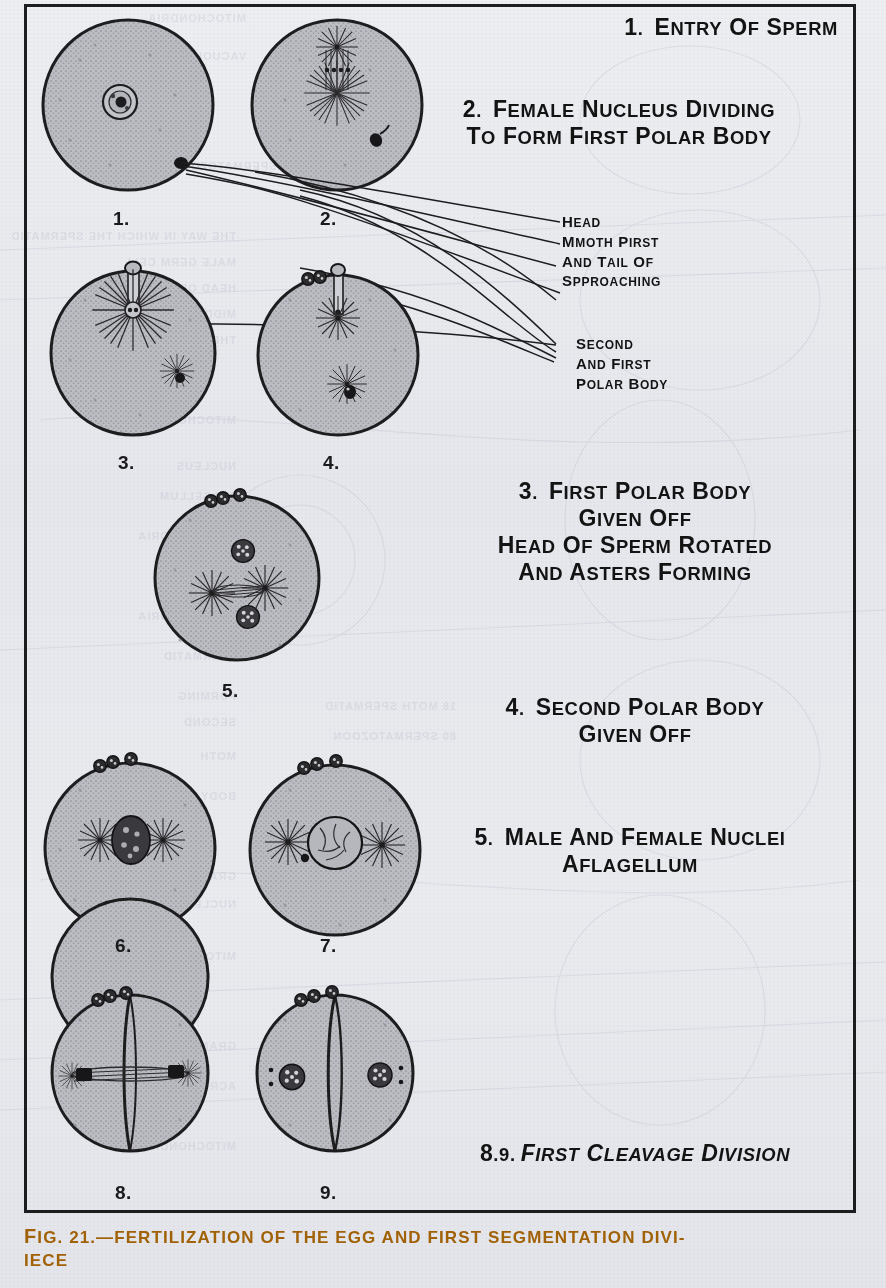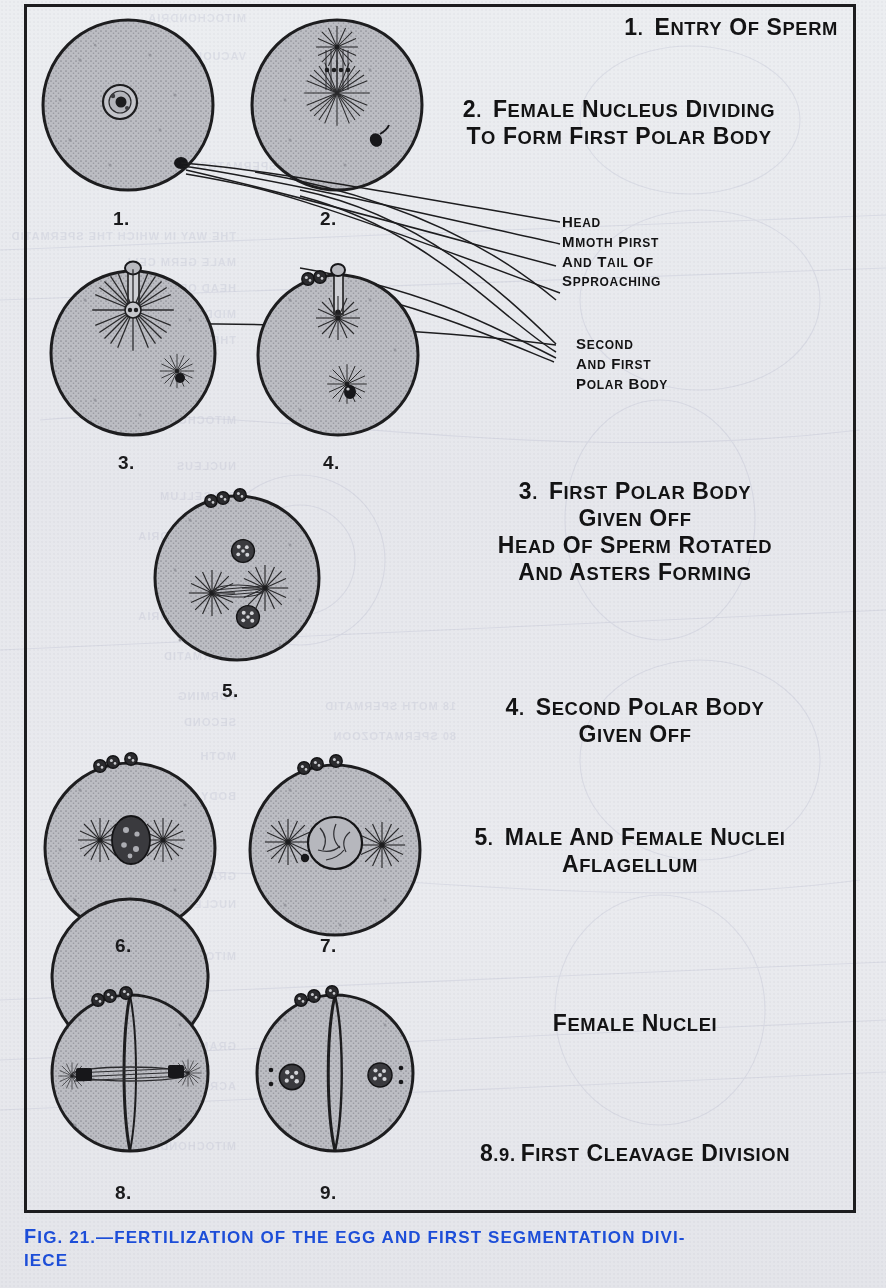--- a/index.html
+++ b/index.html
@@ -31,21 +31,21 @@
   .cap.r{text-align:right;}
   .cap.c{text-align:center;}
   
   .k{font-size:23px;}
   .s{font-size:19px;}
   .lead-label{position:absolute;font-weight:bold;color:#131314;
      letter-spacing:.7px;line-height:1.32;text-align:left;}
   .lead-label .k{font-size:15px;}
   
   #figcap{position:absolute;left:24px;top:1224px;width:856px;
-     font-weight:bold;letter-spacing:1.1px;line-height:1.28;color:#1d4ed8;}
+     font-weight:bold;letter-spacing:1.1px;line-height:1.28;color:#a16207;}
   #figcap .k{font-size:20px;}
   #figcap .s{font-size:17px;}
 </style>
 </head>
 <body>
 
 <div id="paper"></div>
 
 <svg id="showthrough" width="886" height="1288" viewBox="0 0 886 1288">
   <g fill="none" stroke="#8b8fb0" stroke-width="1.1" opacity=".55">
@@ -468,27 +468,26 @@
 
 <div class="cap c" style="left:420px;top:824px;width:420px;">
   <div>
     <span class="k"><span style="font-size: 1em;">5</span><span style="font-size: 0.8em;">.</span></span>
     <span class="k" style="margin-left:6px;"><span style="font-size: 1em;">M</span><span style="font-size: 0.8em;">ALE</span> <span style="font-size: 1em;">A</span><span style="font-size: 0.8em;">ND</span> <span style="font-size: 1em;">F</span><span style="font-size: 0.8em;">EMALE</span> <span style="font-size: 1em;">N</span><span style="font-size: 0.8em;">UCLEI</span></span>
   </div>
   <div class="k"><span style="font-size: 1em;">A</span><span style="font-size: 0.8em;">FLAGELLUM</span></div>
 </div>
 
 <div class="cap c" style="left:430px;top:1010px;width:410px;">
-  <div class="k"><span style="font-size: 1em;">F</span><span style="font-size: 0.8em;">EMALE</span> <span style="font-size: 1em;">N</span><span style="font-size: 0.8em;">UCLEI</span></div>
 </div>
 
 <div class="cap c" style="left:430px;top:1140px;width:410px;">
   <div>
     <span class="k"><span style="font-size: 1em;">8</span><span style="font-size: 0.8em;">.9.</span></span>
-    <span class="k" style=""><span style="font-size: 1em;">F</span><span style="font-size: 0.8em;">IRST</span> <span style="font-size: 1em;">C</span><span style="font-size: 0.8em;">LEAVAGE</span> <span style="font-size: 1em;">D</span><span style="font-size: 0.8em;">IVISION</span></span>
+    <span class="k" style="font-style:italic;"><span style="font-size: 1em;">F</span><span style="font-size: 0.8em;">IRST</span> <span style="font-size: 1em;">C</span><span style="font-size: 0.8em;">LEAVAGE</span> <span style="font-size: 1em;">D</span><span style="font-size: 0.8em;">IVISION</span></span>
   </div>
 </div>
 
 <div class="lead-label" style="left:562px;top:212px;width:220px;">
   <div class="k"><span style="font-size: 1em;">H</span><span style="font-size: 0.8em;">EAD</span></div>
   <div class="k"><span style="font-size: 1em;">M</span><span style="font-size: 0.8em;">MOTH</span> <span style="font-size: 1em;">P</span><span style="font-size: 0.8em;">IRST</span></div>
   <div class="k"><span style="font-size: 1em;">A</span><span style="font-size: 0.8em;">ND</span> <span style="font-size: 1em;">T</span><span style="font-size: 0.8em;">AIL</span> <span style="font-size: 1em;">O</span><span style="font-size: 0.8em;">F</span></div>
   <div class="k"><span style="font-size: 1em;">S</span><span style="font-size: 0.8em;">PPROACHING</span></div>
 </div>
 

